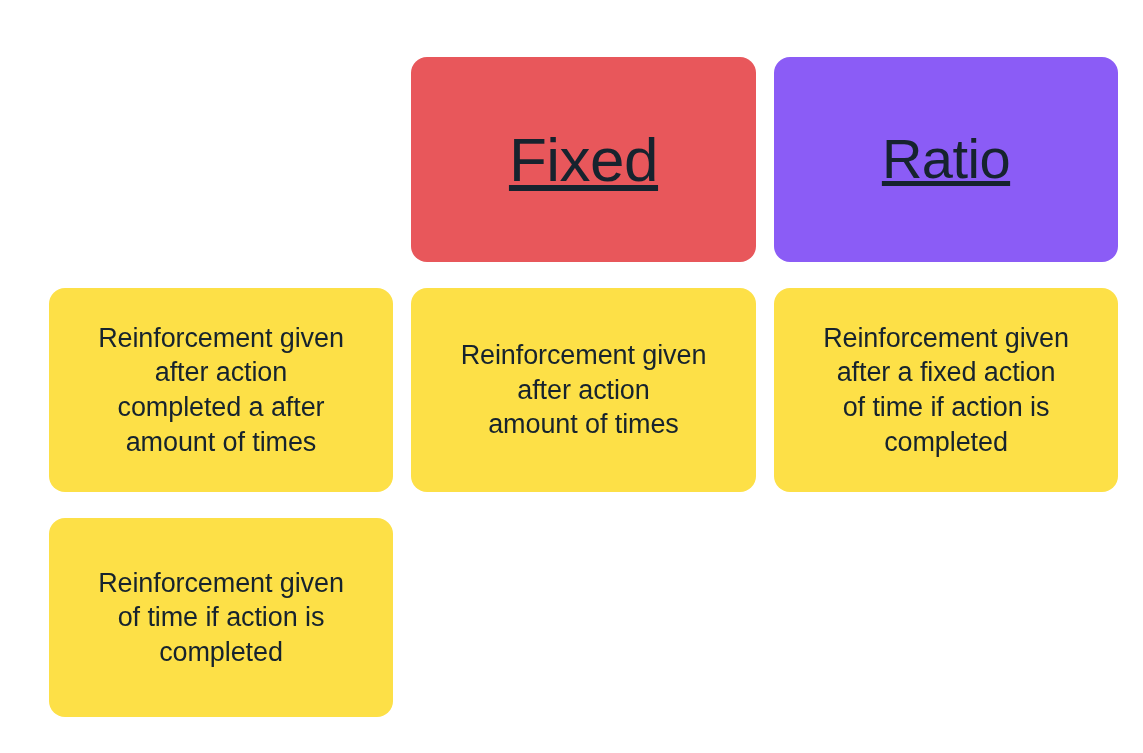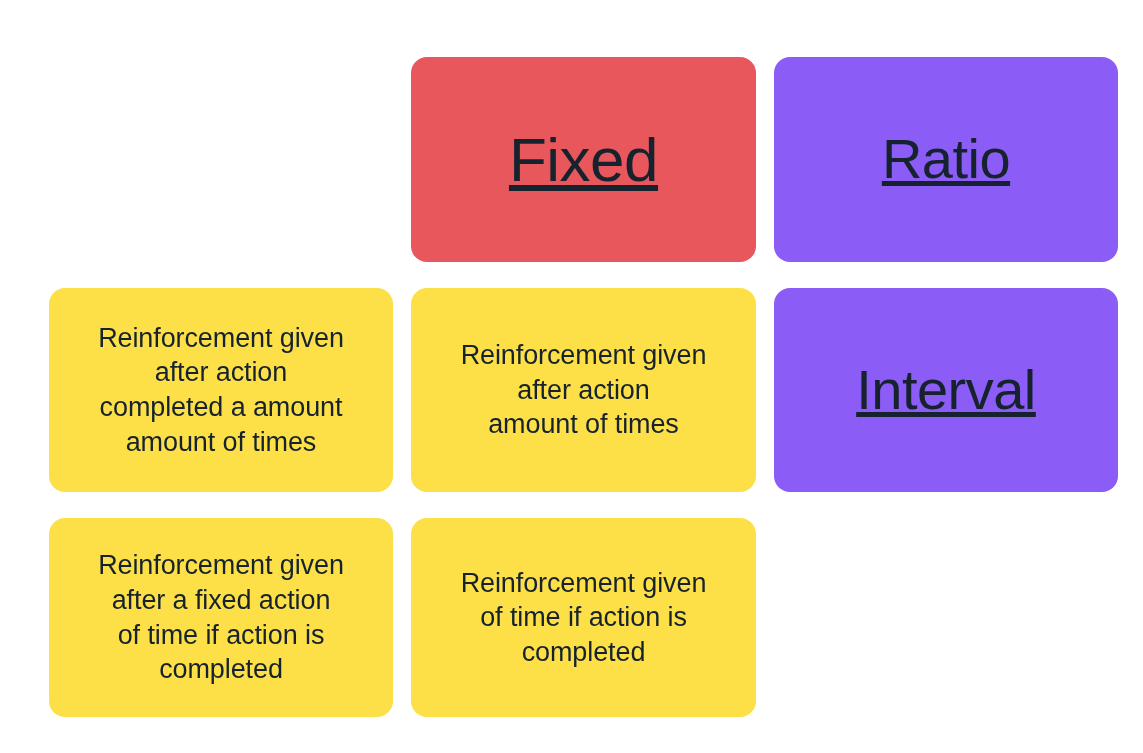--- a/index.html
+++ b/index.html
@@ -88,35 +88,32 @@
       <span class="head-label">Fixed</span>
     </div>
 
     <div class="cell rowhead">
       <span class="head-label">Ratio</span>
     </div>
     <div class="cell body">
       <span class="body-text">
         <span class="tline">Reinforcement given</span>
         <span class="tline">after action</span>
-        <span class="tline">completed a amount</span>
+        <span class="tline">completed a after</span>
         <span class="tline">amount of times</span>
       </span>
     </div>
     <div class="cell body">
       <span class="body-text">
         <span class="tline">Reinforcement given</span>
         <span class="tline">after action</span>
         <span class="tline">amount of times</span>
       </span>
     </div>
 
-    <div class="cell rowhead">
-      <span class="head-label">Interval</span>
-    </div>
     <div class="cell body">
       <span class="body-text">
         <span class="tline">Reinforcement given</span>
         <span class="tline">after a fixed action</span>
         <span class="tline">of time if action is</span>
         <span class="tline">completed</span>
       </span>
     </div>
     <div class="cell body">
       <span class="body-text">

